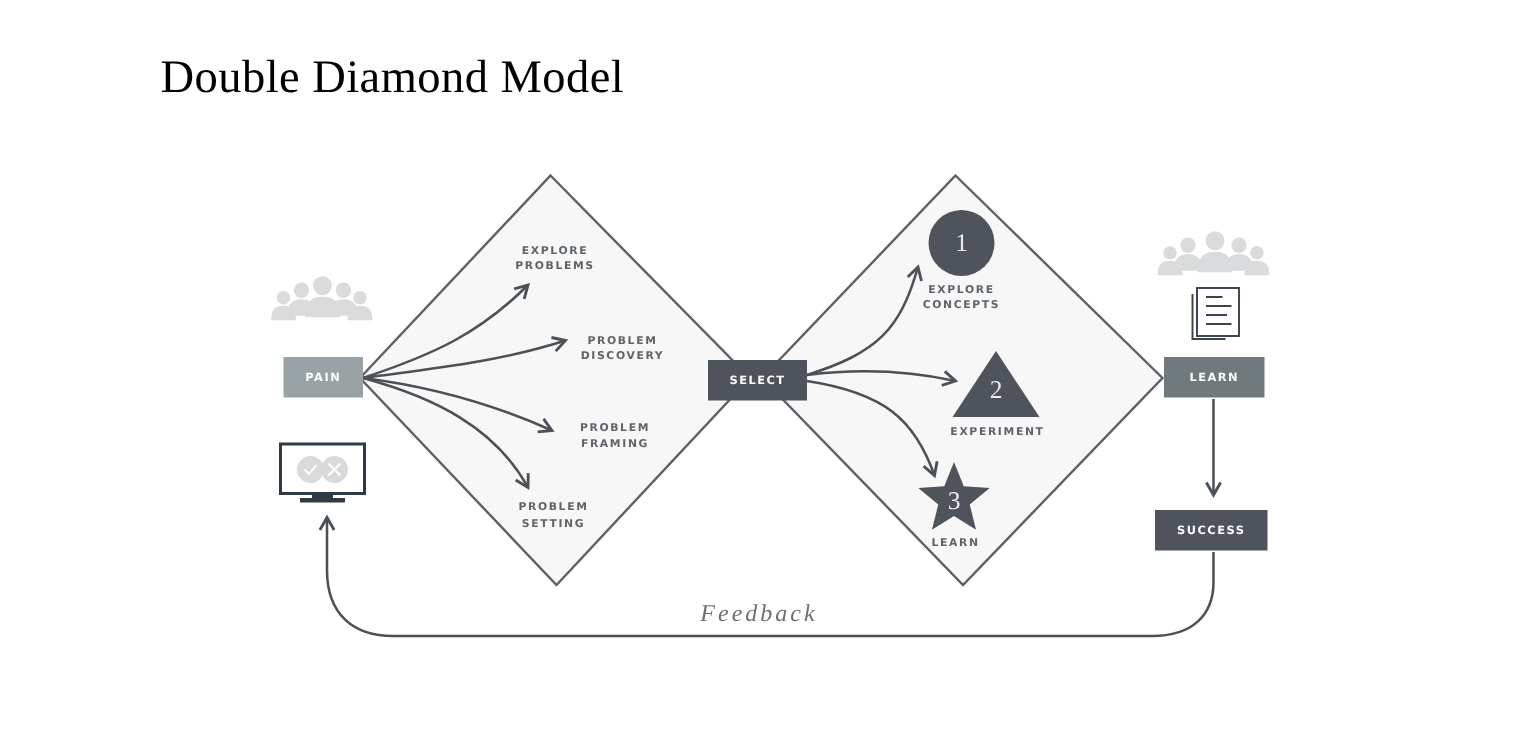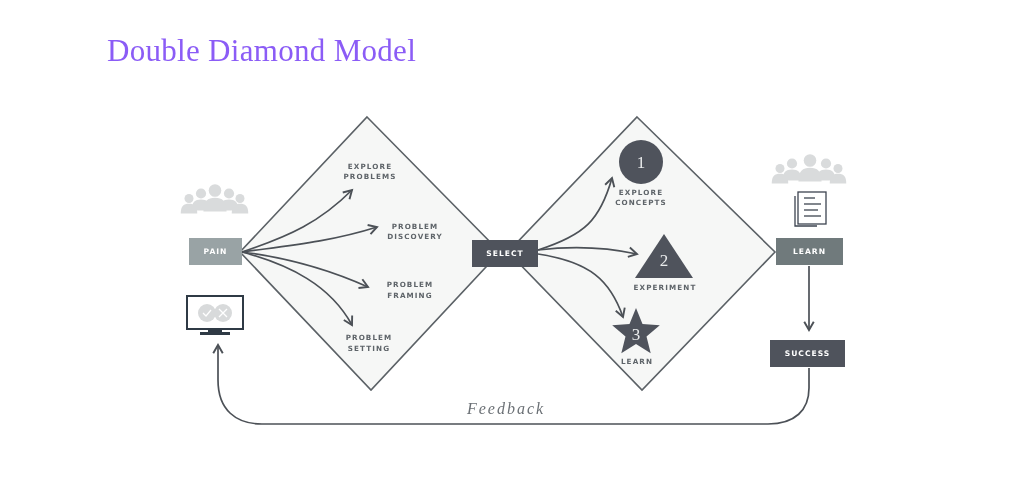--- a/index.html
+++ b/index.html
@@ -1,17 +1,17 @@
 <!DOCTYPE html>
 <html><head>
 <meta charset="utf-8">
 <style>
   html, body { margin: 0; padding: 0; background: #ffffff; }
   body { width: 1024px; height: 487px; position: relative; overflow: hidden; font-family: "Liberation Sans", sans-serif; }
-  .title { position: absolute; left: 107px; top: 33px; font-family: "Liberation Serif", "DejaVu Serif", serif; font-size: 31px; color: #8b5cf6; letter-spacing: 0.3px; margin: 0; font-weight: normal; }
+  .title { position: absolute; left: 107px; top: 33px; font-family: "Liberation Serif", "DejaVu Serif", serif; font-size: 31px; color: #000000; letter-spacing: 0.3px; margin: 0; font-weight: normal; }
   svg.canvas { position: absolute; left: 0; top: 0; }
   .lbl { font-family: "DejaVu Sans", sans-serif; font-weight: bold; font-size: 7.2px; letter-spacing: 1.1px; fill: #5e6469; text-anchor: middle; }
   .boxlbl { font-family: "DejaVu Sans", sans-serif; font-weight: bold; font-size: 7.6px; letter-spacing: 1px; fill: #ffffff; text-anchor: middle; dominant-baseline: central; }
   .num { font-family: "Liberation Serif", serif; font-size: 17px; fill: #e9ebec; text-anchor: middle; dominant-baseline: central; }
   .feedback { font-family: "Liberation Serif", serif; font-style: italic; font-size: 16px; letter-spacing: 2px; fill: #6b7075; text-anchor: middle; }
 </style>
 </head>
 <body>
 
 <h1 class="title">Double Diamond Model</h1>

